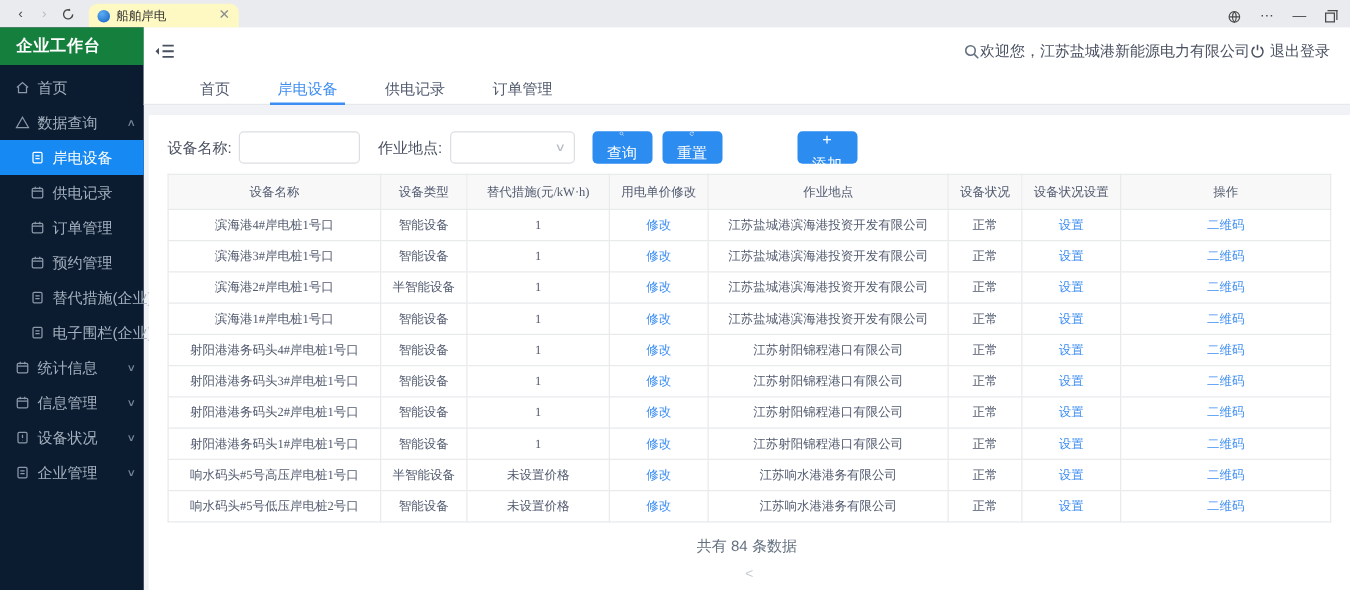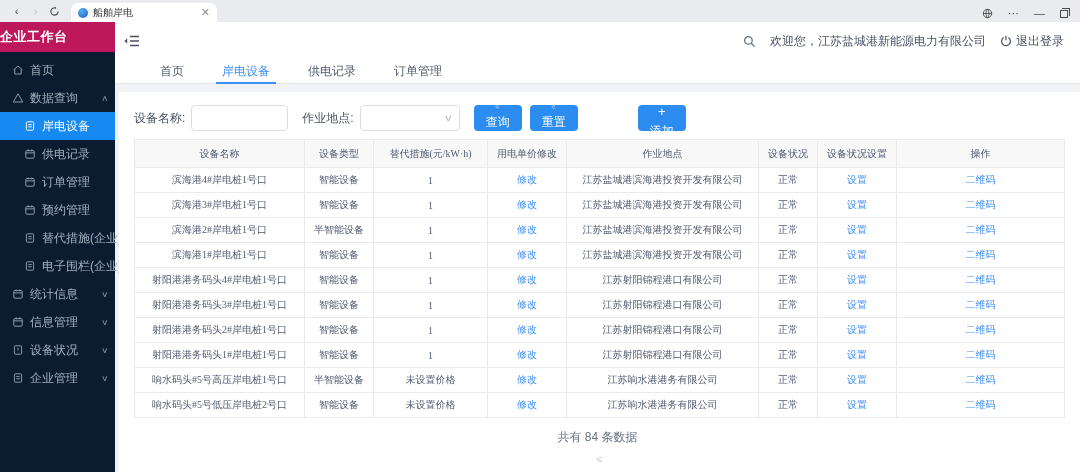--- a/index.html
+++ b/index.html
@@ -5,44 +5,44 @@
   * { margin:0; padding:0; box-sizing:border-box; }
   html,body { width:1080px; height:472px; overflow:hidden; }
   body { font-family:"Liberation Sans","DejaVu Sans",sans-serif; background:#f0f2f5; position:relative; font-size:12px; }
   svg { display:block; }
 
   
   .chrome { position:absolute; top:0; left:0; right:0; height:22px; background:#e9ebee; display:flex; align-items:flex-end; }
   .nav-controls { display:flex; align-items:center; height:22px; padding-left:8px; gap:2px; }
   .nav-btn { width:17px; height:17px; display:flex; align-items:center; justify-content:center; color:#4a4a4a; font-size:11px; cursor:default; }
   .nav-btn.dim { color:#b8bcc0; }
-  .b-tab { height:19px; width:146px; background:#ffffff; border-radius:7px 7px 0 0; display:flex; align-items:center; padding:0 7px; margin-left:8px; }
+  .b-tab { height:19px; width:120px; background:#fef9c3; border-radius:7px 7px 0 0; display:flex; align-items:center; padding:0 7px; margin-left:8px; }
   .favicon { width:10px; height:10px; border-radius:50%; background:radial-gradient(circle at 35% 30%, #5caef2, #1261c4); flex:none; }
   .tab-title { font-size:10px; color:#333; margin-left:5px; flex:1; white-space:nowrap; overflow:hidden; }
   .tab-close { color:#8a8f94; font-size:11px; line-height:1; }
   .chrome-right { margin-left:auto; display:flex; align-items:center; gap:15px; padding:0 12px 3px 0; color:#4a4a4a; }
   .restore-box { width:8px; height:8px; border:1px solid #4a4a4a; position:relative; }
   .restore-box::before { content:""; position:absolute; left:1px; top:-3px; width:7px; height:7px; border-top:1px solid #4a4a4a; border-right:1px solid #4a4a4a; }
   .glyph { font-size:11px; line-height:1; }
 
   
   .sidebar { position:absolute; top:22px; left:0; width:115px; bottom:0; background:#0c1c30; }
-  .sidebar-title { height:30px; background:#be185d; color:#fff; font-size:13px; font-weight:bold; display:flex; align-items:center; letter-spacing:.5px; }
+  .sidebar-title { height:30px; background:#15803d; color:#fff; font-size:13px; font-weight:bold; display:flex; align-items:center; padding-left:13px; letter-spacing:.5px; }
   .menu { padding-top:4px; }
   .m-item { height:28px; display:flex; align-items:center; gap:6px; padding:0 7px 0 12px; color:#a3b0bf; font-size:12px; cursor:default; white-space:nowrap; }
   .m-item .mi-icon { flex:none; color:#8b99a9; }
   .m-item .chev { margin-left:auto; font-size:8px; color:#77869a; transform:scaleX(1.3); }
   .m-sub { padding-left:24px; }
   .m-sub.active { background:#1789f2; color:#fff; }
   .m-sub.active .mi-icon { color:#fff; }
 
   
   .main { position:absolute; left:115px; top:22px; right:0; bottom:0; }
   .topbar { height:38px; background:#fff; display:flex; align-items:center; padding:0 16px 0 8px; }
-  .topbar-right { margin-left:auto; display:flex; align-items:center; gap:14px; color:#495060; }
+  .topbar-right { margin-left:auto; display:flex; align-items:center; color:#495060; }
   .logout { display:flex; align-items:center; gap:4px; color:#495060; }
 
   .tabbar { height:24px; background:#fff; border-bottom:1px solid #e6e9ec; display:flex; padding-left:26px; }
   .tab-item { font-size:12px; color:#515a6e; display:flex; align-items:center; padding:0 10px; margin:0 9px; position:relative; cursor:default; }
   .tab-item.active { color:#3d8ef2; }
   .tab-item.active::after { content:""; position:absolute; left:4px; right:4px; bottom:-1px; height:2px; background:#3d8ef2; }
 
   .panel { position:absolute; left:4px; right:0; top:70px; bottom:0; background:#fff; }
 
   .filters { display:flex; align-items:center; padding:13px 15px 0; color:#495060; }

